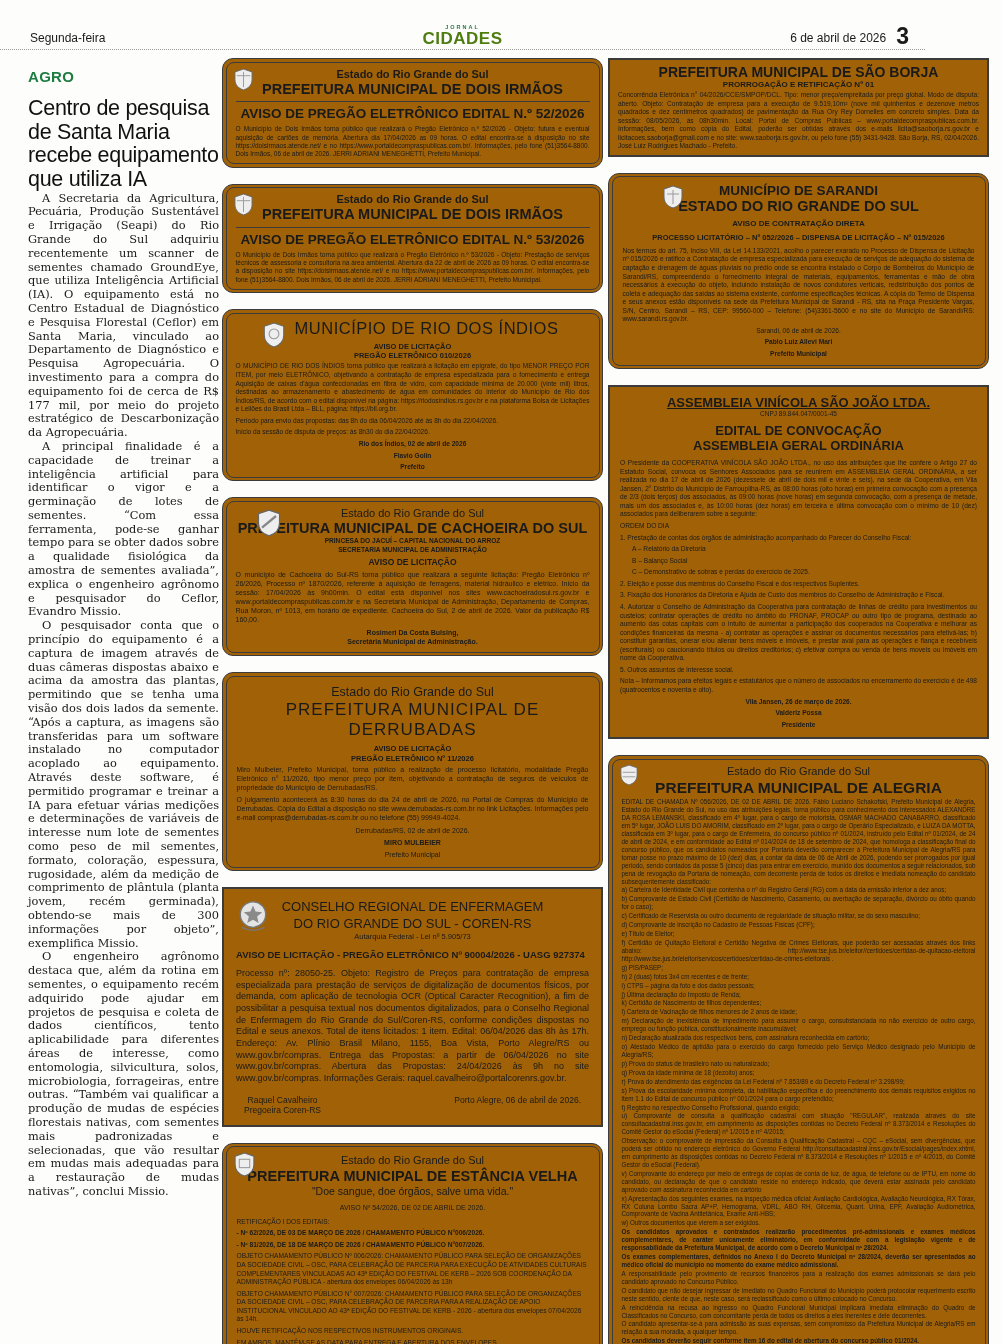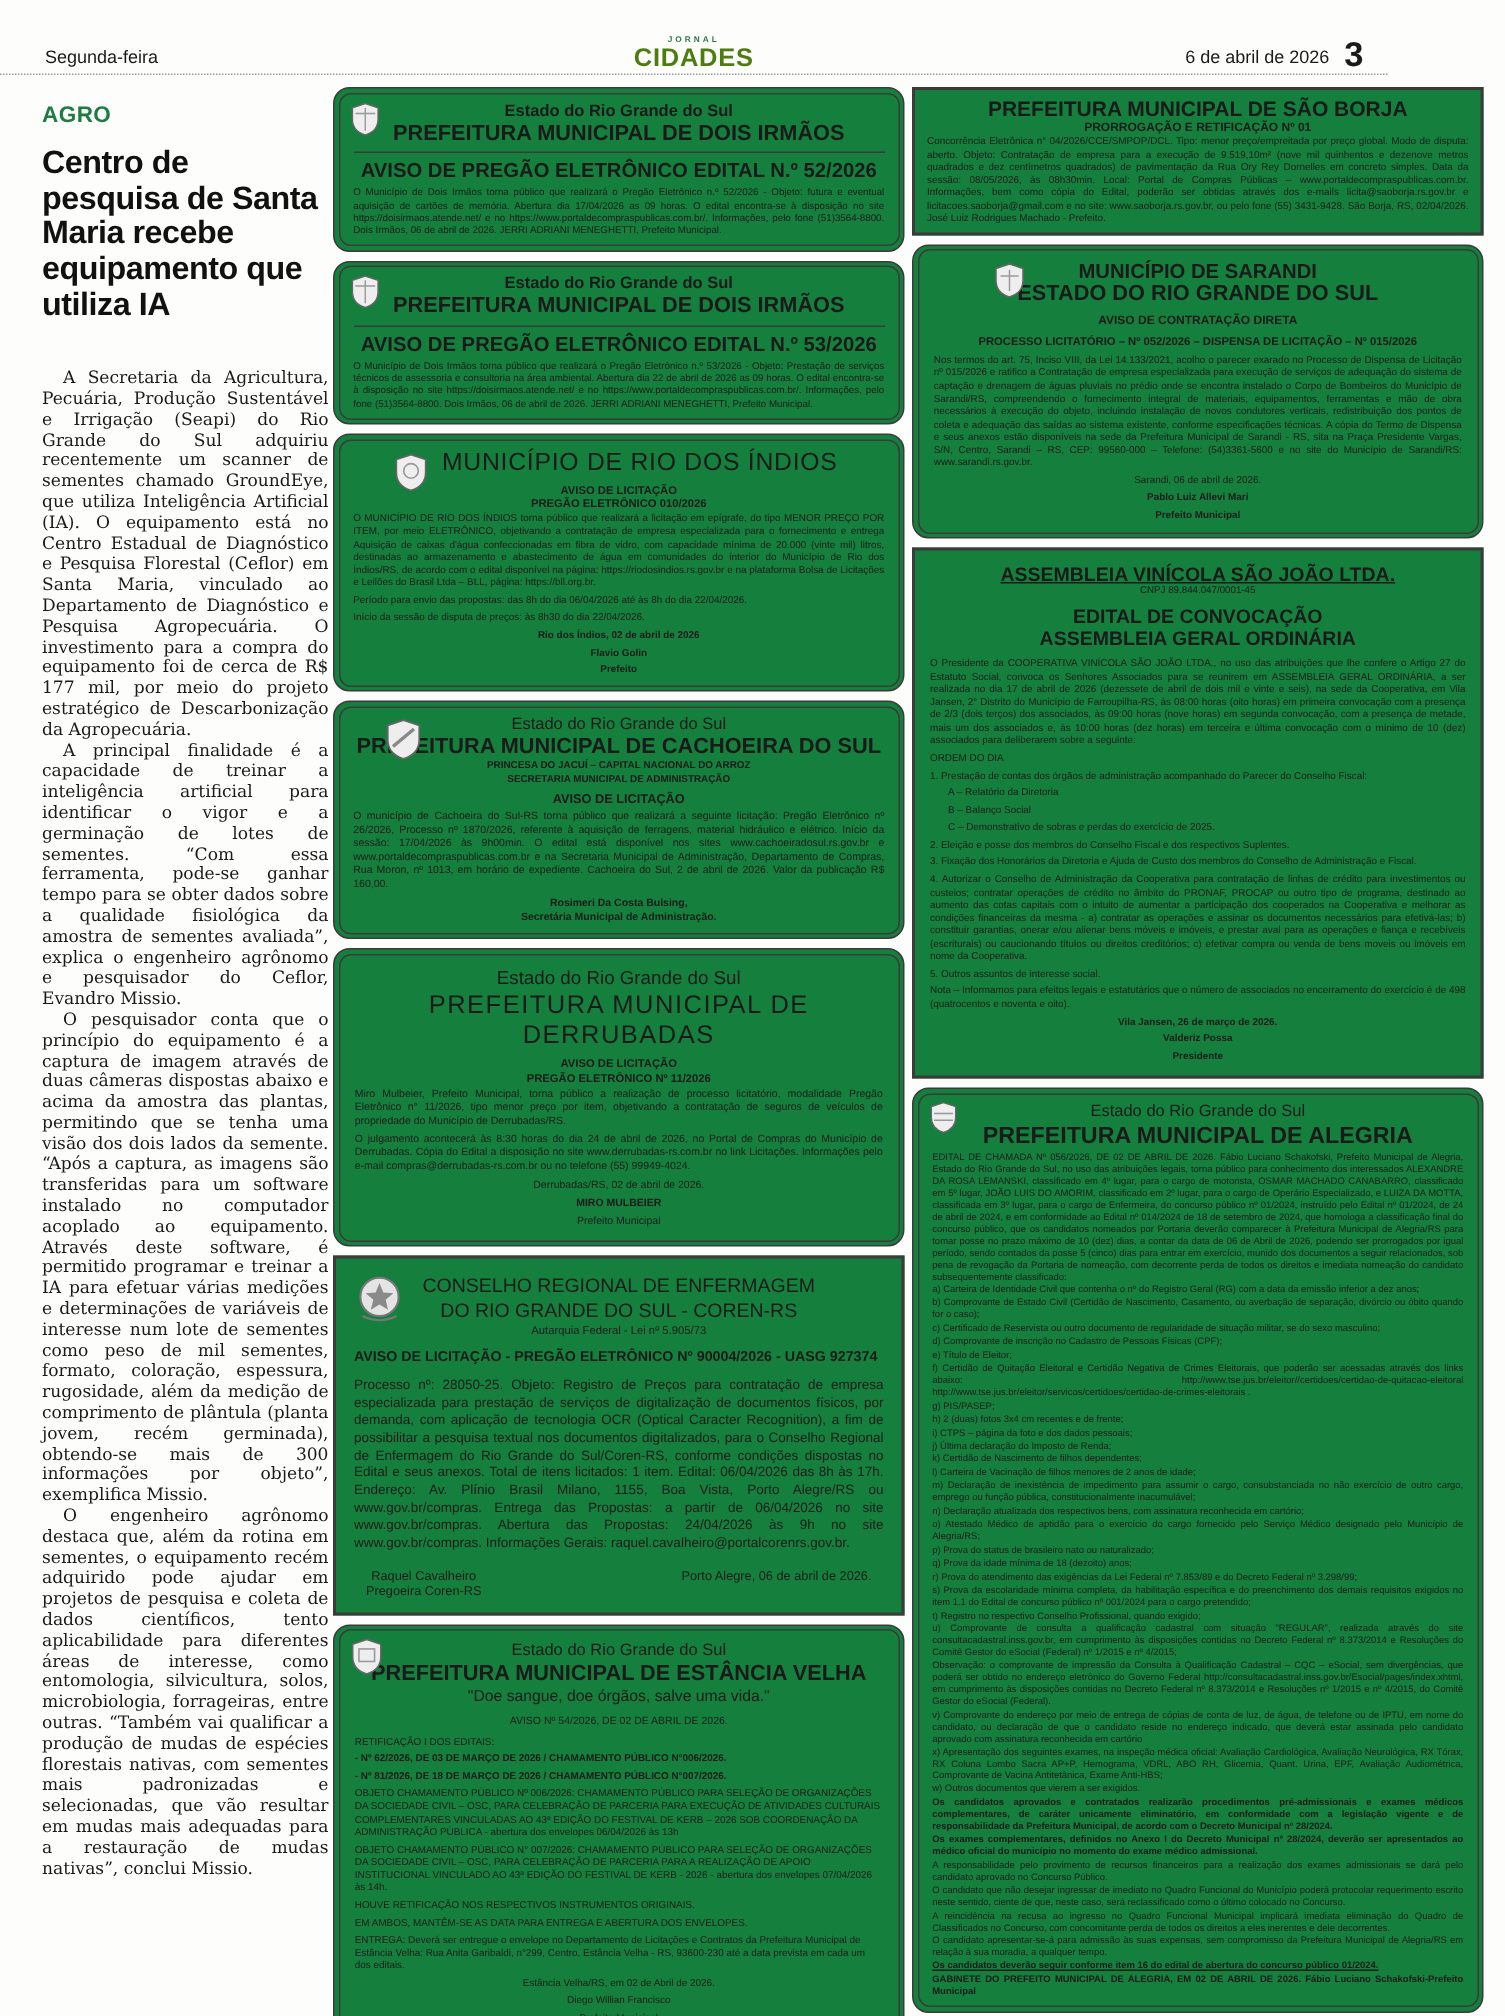--- a/index.html
+++ b/index.html
@@ -13,24 +13,24 @@
   .hd-right{position:absolute;right:16px;bottom:2px;display:flex;align-items:flex-end;gap:10px}
   .hd-date{font-size:12px;padding-bottom:2px}
   .hd-page{font-size:23px;font-weight:bold;line-height:.9}
   
   .col{position:absolute;top:58px}
   .col-left{left:28px;width:191px}
   .col-mid{left:222px;width:381px}
   .col-right{left:608px;width:381px}
   
   .kicker{color:#1e7c41;font-weight:bold;font-size:15px;margin:10px 0 12px;letter-spacing:.3px}
-  .headline{font-size:21.5px;line-height:1.1;font-weight:bold;letter-spacing:-.3px;margin-bottom:30px;color:#111}
+  .headline{font-size:21.5px;line-height:1.1;font-weight:normal;letter-spacing:-.3px;color:#111}
   .article-body p{font-family:"DejaVu Serif",serif;font-size:11.4px;line-height:1.21;text-align:justify;text-indent:14px}
   
-  .box{border:1.3px solid #3b3b3b;border-radius:11px;padding:2.5px;margin-bottom:6px;background:#15803d}
+  .box{border:1.3px solid #3b3b3b;border-radius:11px;padding:2.5px;margin-bottom:16px;background:#a16207}
   .box>.inner{border:1px solid #3b3b3b;border-radius:8px;padding:5px 9px;position:relative}
   .box.sq{border-radius:0}.box.sq>.inner{border-radius:0}
   .box.single{padding:0;border-width:2px}
   .box.single>.inner{border:none}
   .crest{position:absolute;left:7px;top:5px}
   .c{text-align:center}.b{font-weight:bold}.u{text-decoration:underline}
   .just{text-align:justify}.ind{margin-left:12px}
   .t6{font-size:6.5px;line-height:1.26}
   .t65{font-size:6.6px;line-height:1.3}
   .t7{font-size:7px;line-height:1.3}

